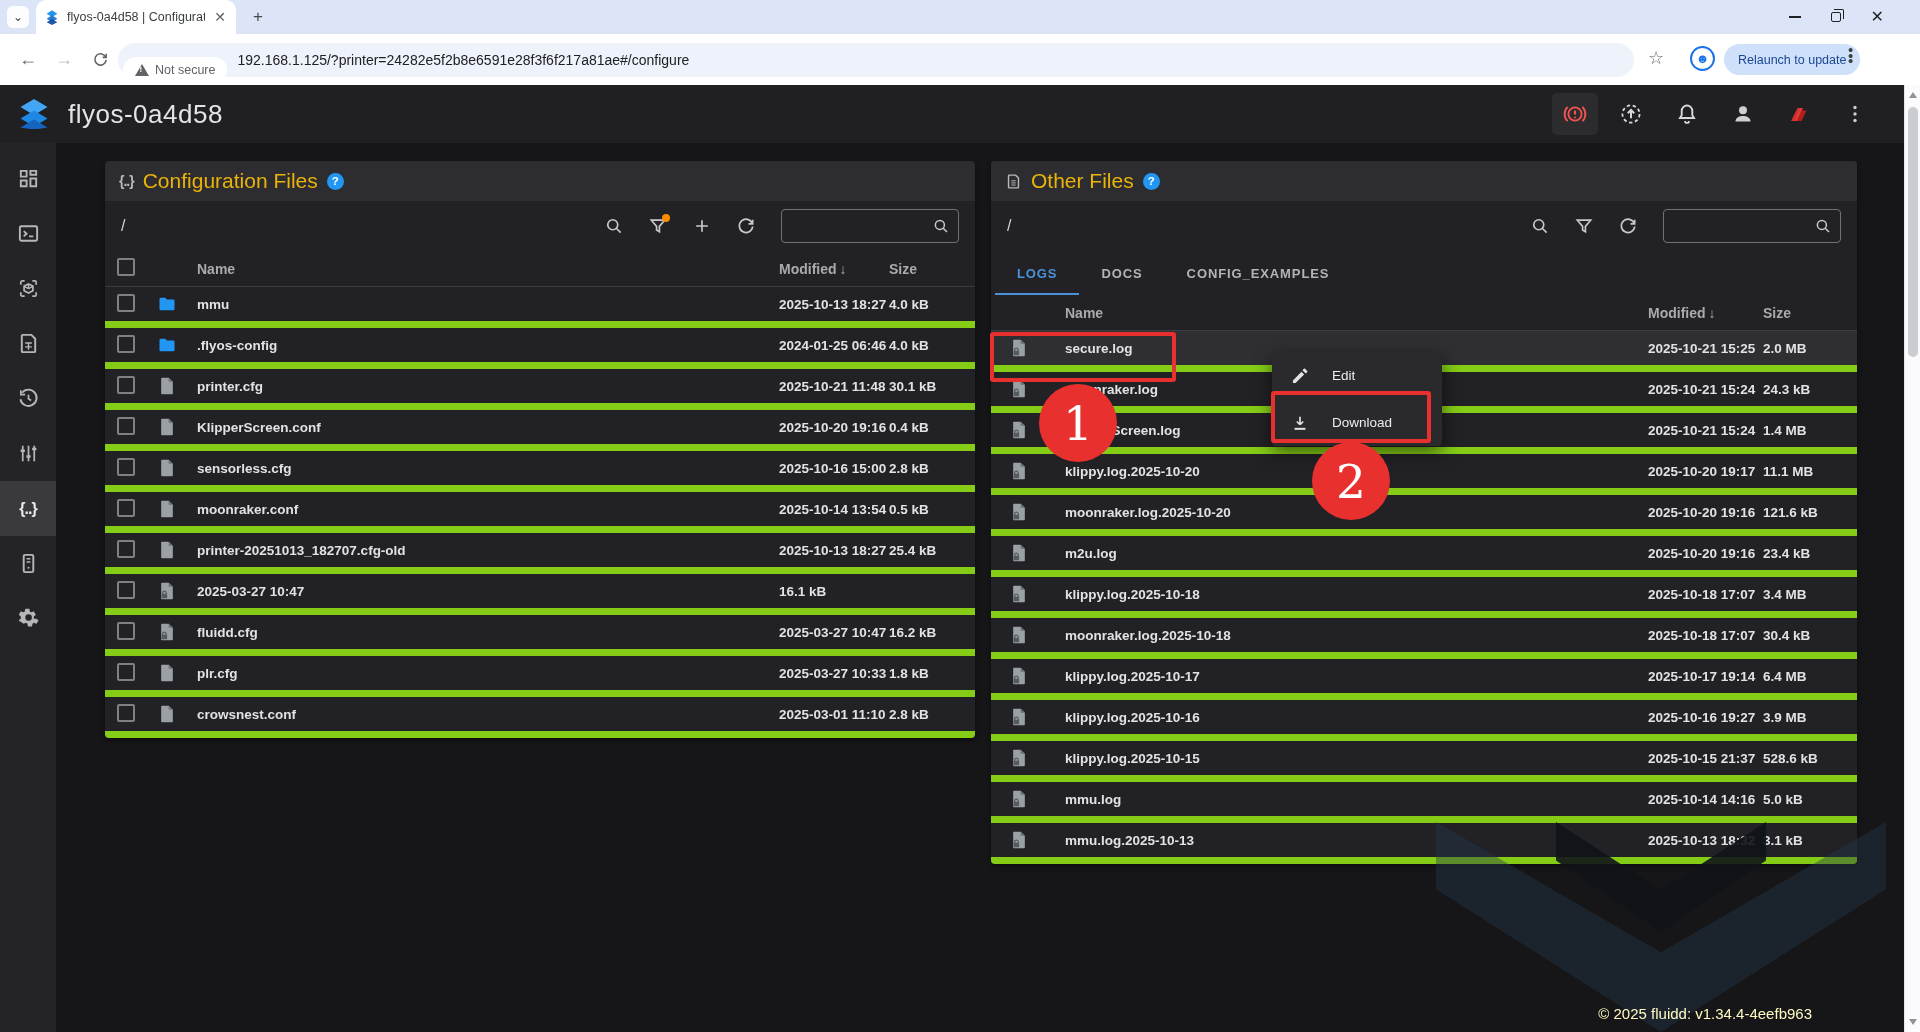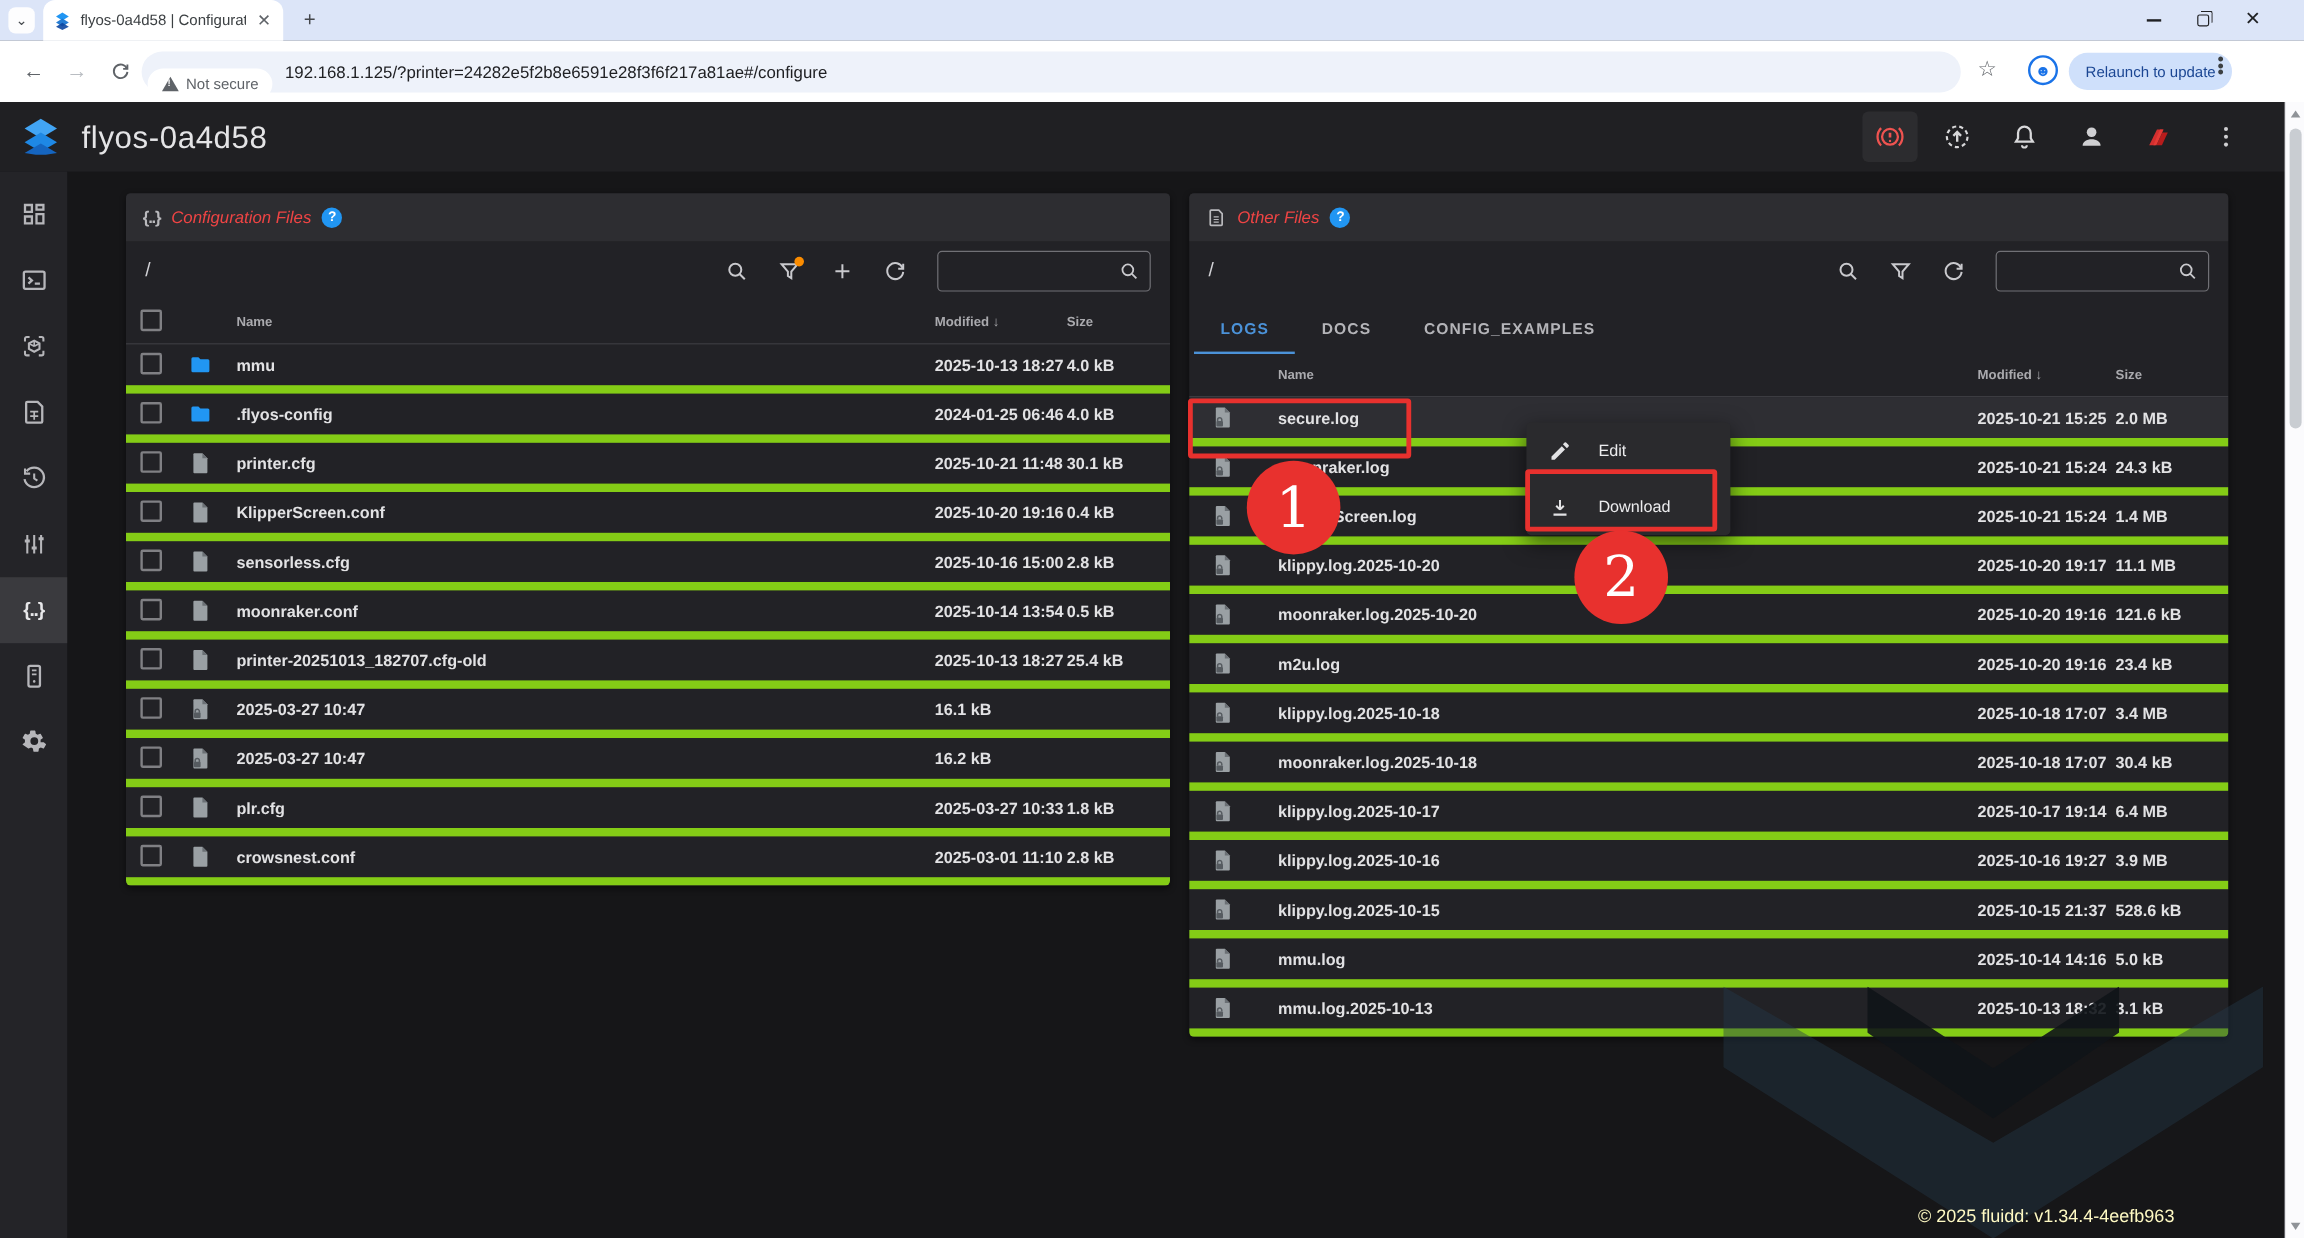--- a/index.html
+++ b/index.html
@@ -68,21 +68,21 @@
   .side-item svg { width:23px; height:23px; }
   .side-item .braces { font-size:16px; font-weight:bold; letter-spacing:-1px; }
 
   .main { flex:1; position:relative; padding:18px 0 0 49px; display:flex; gap:16px; align-items:flex-start; }
   .panel { background:#222226; border-radius:4px; box-shadow:0 2px 5px rgba(0,0,0,.45); overflow:hidden; }
   .panel.left { width:870px; }
   .panel.right { width:866px; }
   .panel-header { height:40px; background:#2d2d31; display:flex; align-items:center; padding:0 14px; gap:9px; }
   .panel-title-icon { color:#b9b9bd; font-size:14px; font-weight:bold; letter-spacing:-1px; }
   .panel-title-icon svg { width:17px; height:17px; }
-  .panel-title { font-size:14px; color:#ef4444;font-style:italic; }
+  .panel-title { font-size:21px; color:#eab308; }
   .help-dot { width:17px; height:17px; border-radius:50%; background:#2196f3; color:#fff; font-size:11.5px;
     font-weight:bold; display:flex; align-items:center; justify-content:center; }
 
   .panel-toolbar { height:50px; display:flex; align-items:center; padding:0 16px; }
   .path-label { font-size:16px; color:#d2d2d6; }
   .tools { margin-left:auto; display:flex; align-items:center; gap:10px; }
   .tool-btn { width:34px; height:34px; display:flex; align-items:center; justify-content:center; color:#c9c9cd; position:relative; }
   .tool-btn svg { width:20px; height:20px; }
   .tool-btn .dot { position:absolute; right:5px; top:5px; width:8px; height:8px; border-radius:50%; background:#fb8c00; }
   .search-box { width:178px; height:34px; border:1px solid #717176; border-radius:4px; margin-left:8px;
@@ -90,21 +90,21 @@
   .search-box input { flex:1; background:transparent; border:none; outline:none; color:#e0e0e0; font-size:13px; width:120px; }
   .search-box svg { width:18px; height:18px; color:#c9c9cd; flex:none; }
 
   .tabsrow { height:44px; display:flex; align-items:flex-end; padding:0 4px; }
   .ftab { height:44px; display:flex; align-items:center; padding:0 22px; font-size:13px; font-weight:bold;
     letter-spacing:.9px; color:#b4b4b8; position:relative; }
   .ftab.active { color:#4b92d8; }
   .ftab.active:after { content:""; position:absolute; left:0; right:0; bottom:0; height:2px; background:#4b92d8; }
 
   .thead { height:36px; display:grid; align-items:center; border-bottom:1px solid #3c3c41;
-    font-size:11px; font-weight:bold; color:#aaaaae; }
+    font-size:14px; font-weight:bold; color:#aaaaae; }
   .grid-config { grid-template-columns:40px 40px 1fr 110px 72px; padding:0 14px 0 12px; }
   .grid-other { grid-template-columns:56px 1fr 115px 80px; padding:0 14px 0 18px; }
   .trow { height:41px; display:grid; align-items:center; border-bottom:7px solid #84cc16;
     font-size:13.5px; color:#e2e2e4;font-weight:bold; }
   .trow.hl { background:#2e2e33; }
   .cb { width:18px; height:18px; border:2px solid #808084; border-radius:2px; display:inline-block; }
   .cell-icon svg { width:20px; height:22px; }
   .cell-name { white-space:nowrap; overflow:hidden; }
   .sort-arrow { font-weight:normal; margin-left:3px; }
 
@@ -483,20 +483,21 @@
     <span class="cell-icon">
                 <svg viewBox="0 0 24 24">
                   <path fill="#9aa0a4" d="M6 2h8l5 5v14a1 1 0 0 1-1 1H6a1 1 0 0 1-1-1V3a1 1 0 0 1 1-1z"></path>
                   <path fill="#6b7075" d="M14 2v5h5z"></path>
                   <g>
                     <path d="M6.8 15.6v-1.4a2.1 2.1 0 0 1 4.2 0v1.4" fill="none" stroke="#565b60" stroke-width="1.5"></path>
                     <rect x="5.6" y="15.4" width="6.6" height="5.4" rx="1" fill="#565b60"></rect>
                   </g>
                 </svg>
               </span>
+    <span class="cell-name">fluidd.cfg</span>
     <span class="cell-mod">2025-03-27 10:47</span>
     <span class="cell-size">16.2 kB</span>
   </div>
 
   <div class="trow grid-config">
     <span><span class="cb"></span></span>
     <span class="cell-icon">
                 <svg viewBox="0 0 24 24">
                   <path fill="#9aa0a4" d="M6 2h8l5 5v14a1 1 0 0 1-1 1H6a1 1 0 0 1-1-1V3a1 1 0 0 1 1-1z"></path>
                   <path fill="#6b7075" d="M14 2v5h5z"></path>

